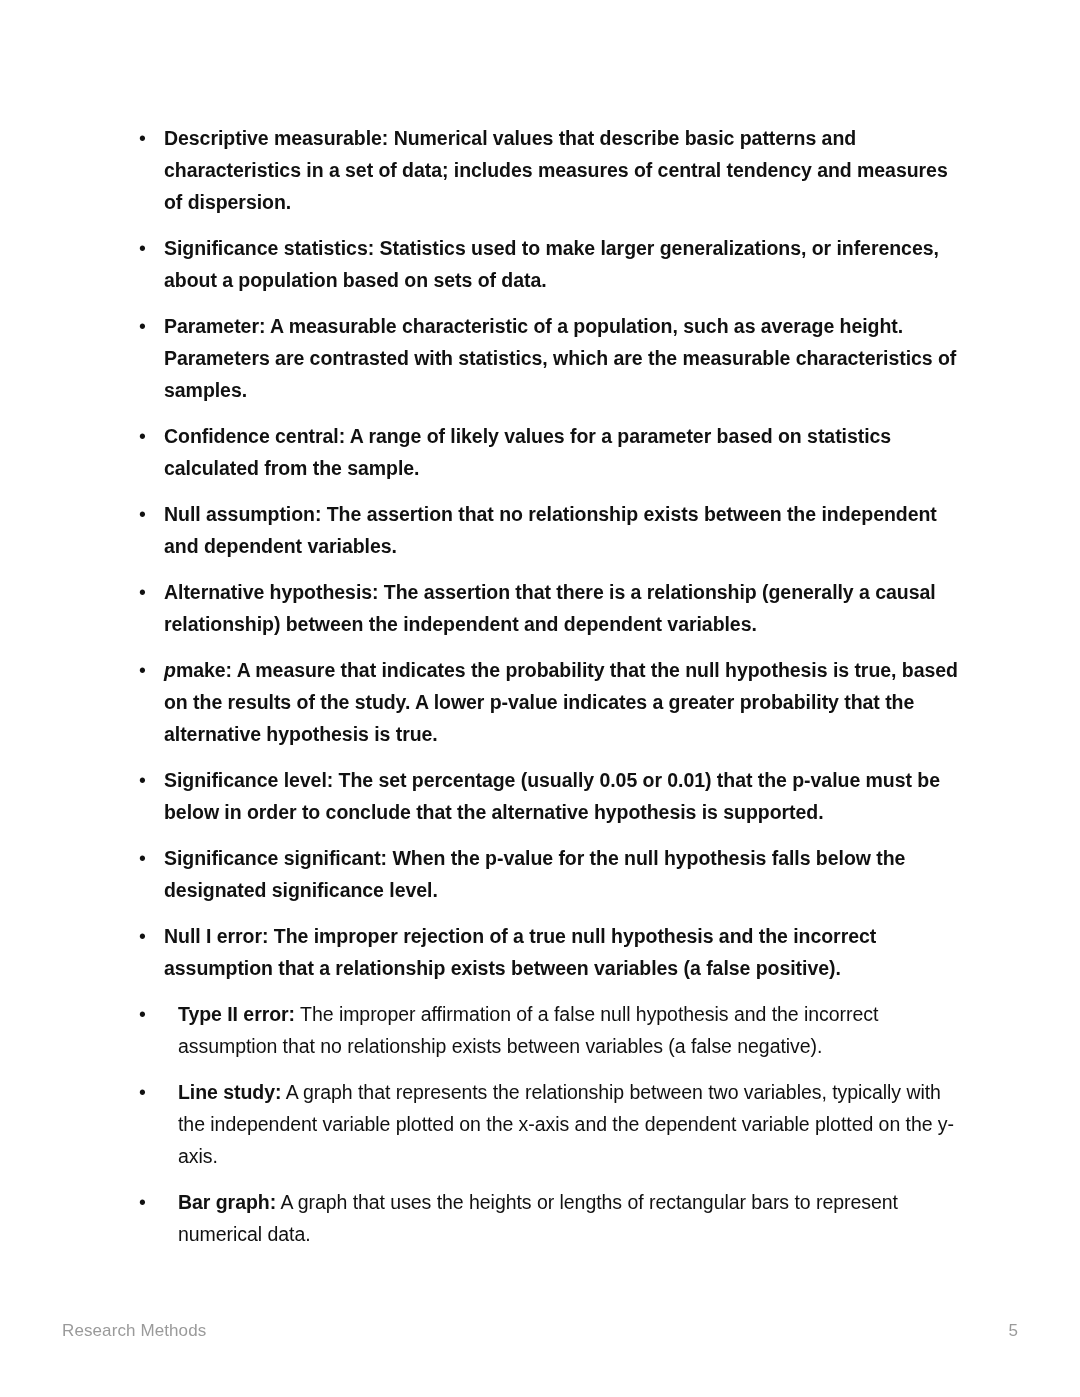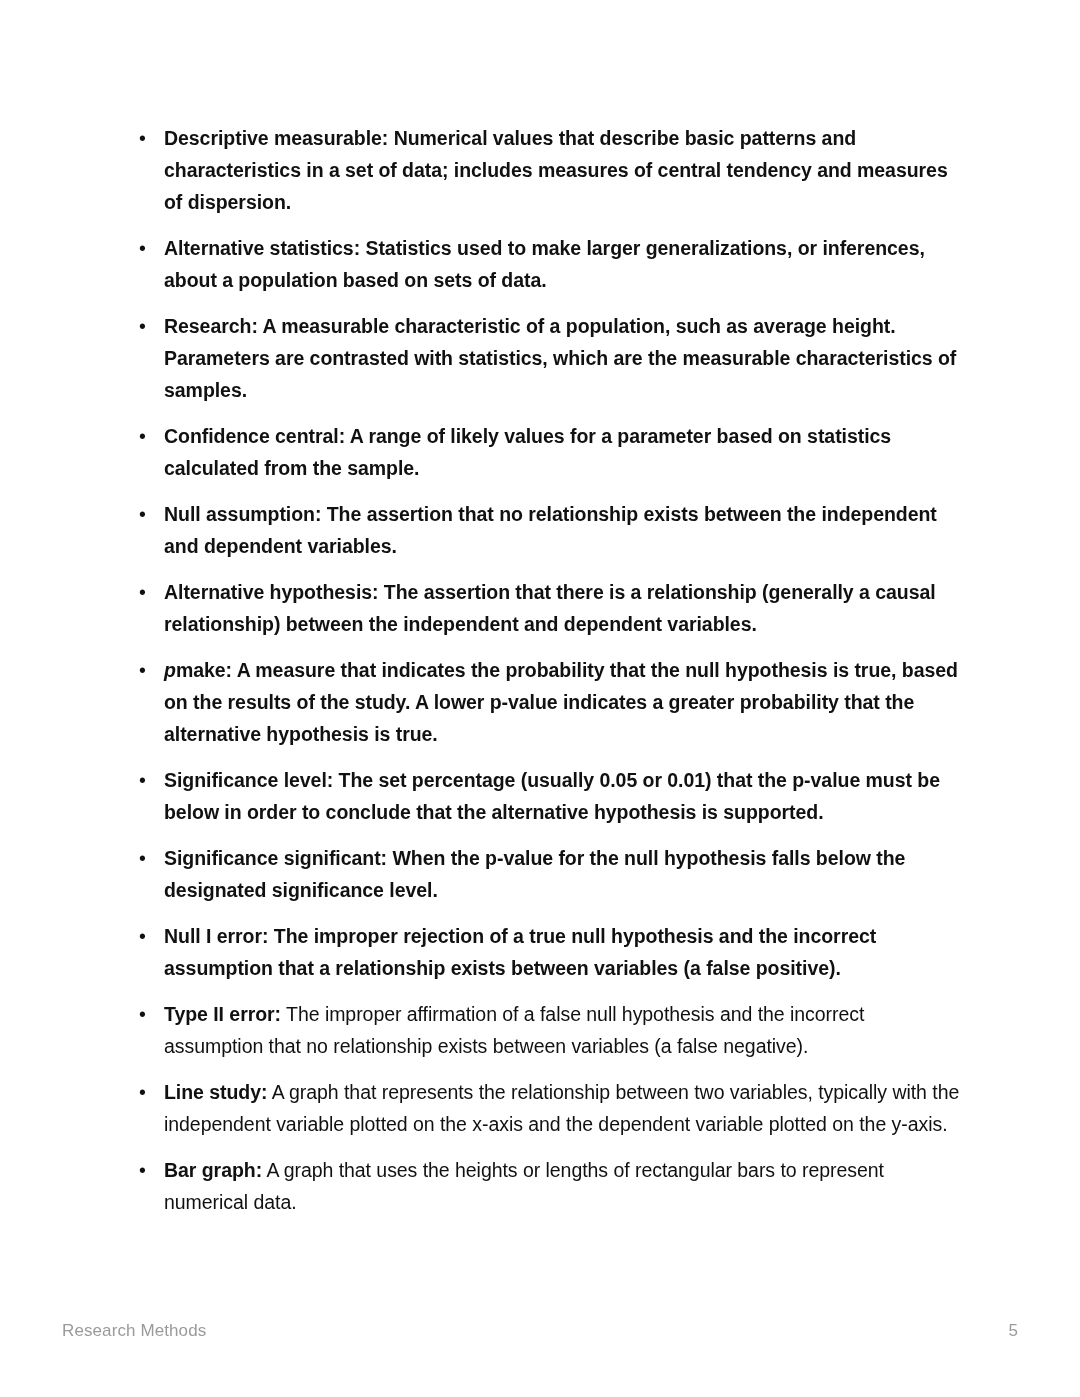--- a/index.html
+++ b/index.html
@@ -50,20 +50,21 @@
   .bullet-text {
     display: block;
   }
   
   .style-bold .bullet-text {
     font-weight: bold;
   }
   
   .style-term .bullet-text {
     font-weight: normal;
+    margin-left: 14px;
   }
   .term {
     font-weight: bold;
   }
   .term-italic {
     font-weight: bold;
     font-style: italic;
   }
   .body-text {
     font-weight: inherit;
@@ -95,25 +96,25 @@
 <div class="page">
 
   <div class="content">
     <ul class="bullet-list">
         <li class="bullet-item style-bold">
           <span class="bullet-marker">•</span>
           <span class="bullet-text"><span class="term">Descriptive measurable:</span><span class="body-text"> Numerical values that describe basic patterns and characteristics in a set of data; includes measures of central tendency and measures of dispersion.</span></span>
         </li>
         <li class="bullet-item style-bold">
           <span class="bullet-marker">•</span>
-          <span class="bullet-text"><span class="term">Alternative statistics:</span><span class="body-text"> Statistics used to make larger generalizations, or inferences, about a population based on sets of data.</span></span>
+          <span class="bullet-text"><span class="term">Significance statistics:</span><span class="body-text"> Statistics used to make larger generalizations, or inferences, about a population based on sets of data.</span></span>
         </li>
         <li class="bullet-item style-bold">
           <span class="bullet-marker">•</span>
-          <span class="bullet-text"><span class="term">Research:</span><span class="body-text"> A measurable characteristic of a population, such as average height. Parameters are contrasted with statistics, which are the measurable characteristics of samples.</span></span>
+          <span class="bullet-text"><span class="term">Parameter:</span><span class="body-text"> A measurable characteristic of a population, such as average height. Parameters are contrasted with statistics, which are the measurable characteristics of samples.</span></span>
         </li>
         <li class="bullet-item style-bold">
           <span class="bullet-marker">•</span>
           <span class="bullet-text"><span class="term">Confidence central:</span><span class="body-text"> A range of likely values for a parameter based on statistics calculated from the sample.</span></span>
         </li>
         <li class="bullet-item style-bold">
           <span class="bullet-marker">•</span>
           <span class="bullet-text"><span class="term">Null assumption:</span><span class="body-text"> The assertion that no relationship exists between the independent and dependent variables.</span></span>
         </li>
         <li class="bullet-item style-bold">

